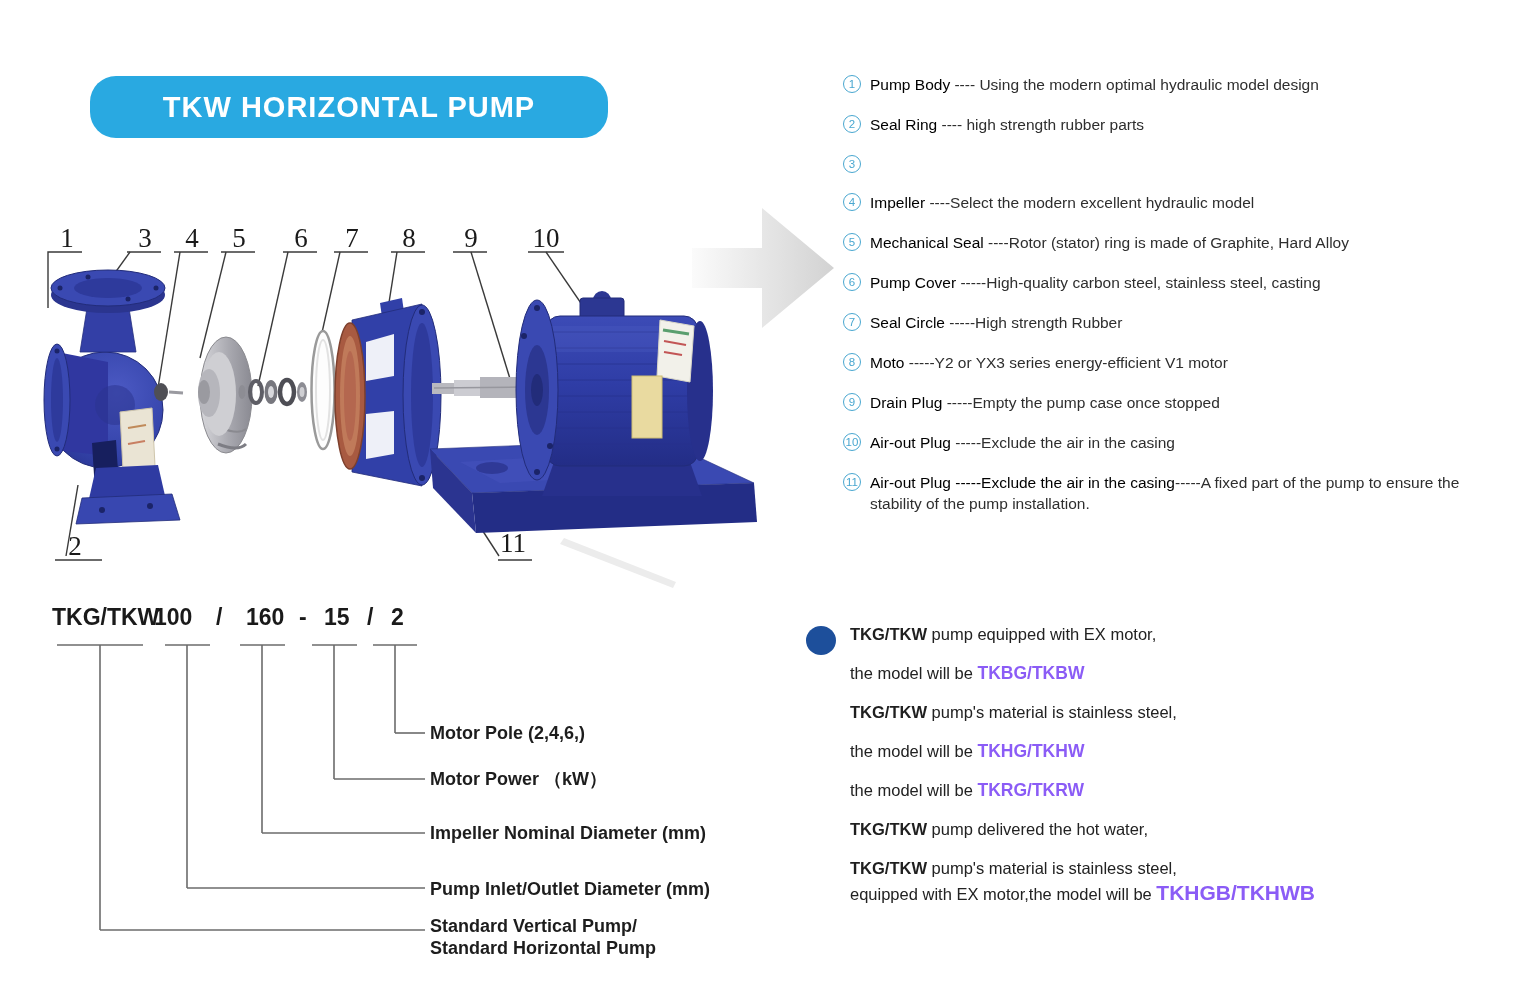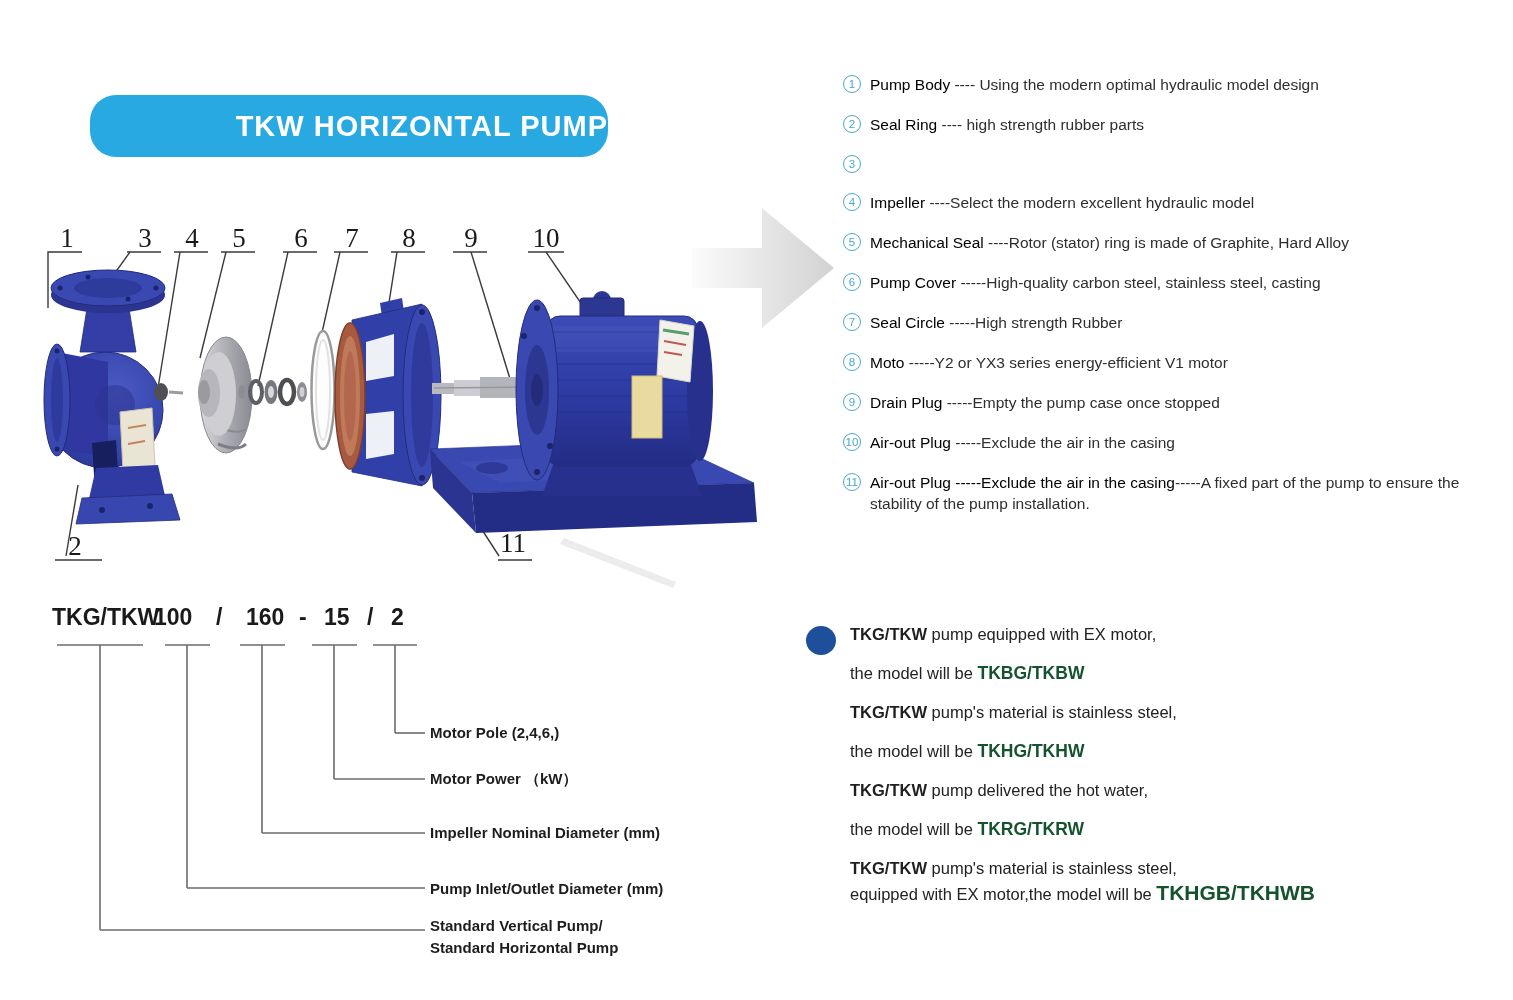--- a/index.html
+++ b/index.html
@@ -1,23 +1,23 @@
 <!DOCTYPE html>
 <html><head>
 <meta charset="utf-8">
 <style>
   * { margin:0; padding:0; box-sizing:border-box; }
   body { background:#ffffff; font-family:"Liberation Sans", sans-serif; }
   .page { position:relative; width:1513px; height:1000px; background:#ffffff; overflow:hidden; }
 
   
   .banner {
-    position:absolute; left:90px; top:95px; width:518px; height:62px;
+    position:absolute; left:90px; top:76px; width:518px; height:62px;
     background:#29a9e1; border-radius:26px;
-    display:flex; align-items:center; justify-content:flex-end;
+    display:flex; align-items:center; justify-content:center;
   }
   .banner span {
     color:#ffffff; font-size:29px; font-weight:700; letter-spacing:1px;
   }
 
   
   .diagram-svg { position:absolute; left:30px; top:200px; }
   .callout-num { font-family:"Liberation Serif", serif; font-size:27px; fill:#1a1a1a; }
   .leader { stroke:#3a3a3a; stroke-width:1.4; fill:none; }
 
@@ -35,30 +35,30 @@
   }
   .ptext { font-size:15.5px; line-height:21px; color:#2e2e2e; }
   .pname { color:#000000; }
   .pdesc { color:#2e2e2e; }
   .pitem-last .ptext { max-width:618px; }
 
   
   .mseg { position:absolute; top:604px; font-size:23px; font-weight:700; color:#1a1a1a; }
   .model-lines { position:absolute; left:0; top:590px; }
   .mline { stroke:#6b6b6b; stroke-width:1.6; fill:none; }
-  .mlabel { position:absolute; left:430px; font-size:15px; font-weight:700; color:#1d1d1d; line-height:18px; }
+  .mlabel { position:absolute; left:430px; font-size:18px; font-weight:700; color:#1d1d1d; line-height:18px; }
 
   
   .variants { position:absolute; left:806px; top:623px; width:560px; }
   .vbullet { position:absolute; left:0; top:3px; width:30px; height:29px; background:#1d4f9b; border-radius:50%; }
   .vlines { margin-left:44px; }
   .vline { font-size:16.5px; line-height:22px; color:#222222; margin-bottom:17px; white-space:nowrap; }
   .vline.tight { margin-bottom:3px; }
   .vbrand { font-weight:700; color:#1f1f1f; }
-  .vcode { font-weight:700; font-size:17.5px; color:#14532d;text-align:right; }
+  .vcode { font-weight:700; font-size:17.5px; color:#8b5cf6;text-align:right; }
   .vcode-big { font-size:21px; }
 </style>
 </head>
 <body>
 
 <div class="page">
 
   <div class="banner">
     <span>TKW HORIZONTAL PUMP</span>
   </div>
@@ -331,20 +331,20 @@
     <div class="mlabel" style="top:939px">Standard Horizontal Pump</div>
   </div>
 
   <div class="variants">
     <span class="vbullet"></span>
     <div class="vlines">
       <div class="vline"><span class="vbrand">TKG/TKW</span><span> pump equipped with EX motor,</span><span class="vcode"></span></div>
       <div class="vline"><span class="vbrand"></span><span>the model will be </span><span class="vcode">TKBG/TKBW</span></div>
       <div class="vline"><span class="vbrand">TKG/TKW</span><span> pump's material is stainless steel,</span><span class="vcode"></span></div>
       <div class="vline"><span class="vbrand"></span><span>the model will be </span><span class="vcode">TKHG/TKHW</span></div>
+      <div class="vline"><span class="vbrand"></span><span>the model will be </span><span class="vcode">TKRG/TKRW</span></div>
       <div class="vline"><span class="vbrand">TKG/TKW</span><span> pump delivered the hot water,</span><span class="vcode"></span></div>
-      <div class="vline"><span class="vbrand"></span><span>the model will be </span><span class="vcode">TKRG/TKRW</span></div>
       <div class="vline tight"><span class="vbrand">TKG/TKW</span><span> pump's material is stainless steel,</span><span class="vcode"></span></div>
       <div class="vline"><span class="vbrand"></span><span>equipped with EX motor,the model will be </span><span class="vcode vcode-big">TKHGB/TKHWB</span></div>
     </div>
   </div>
 
 </div>
 
 </body></html>

